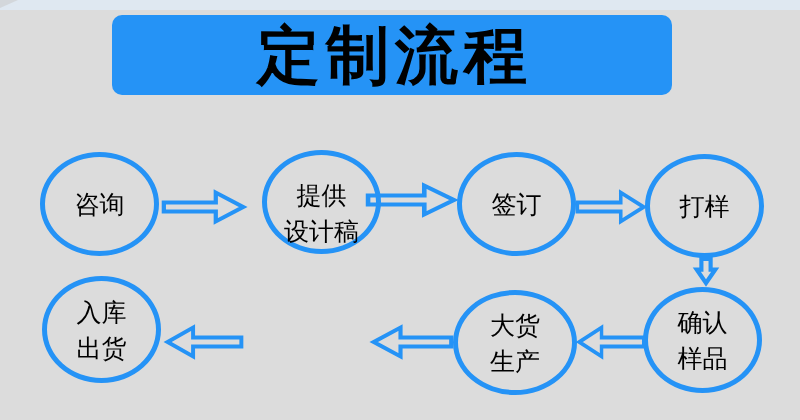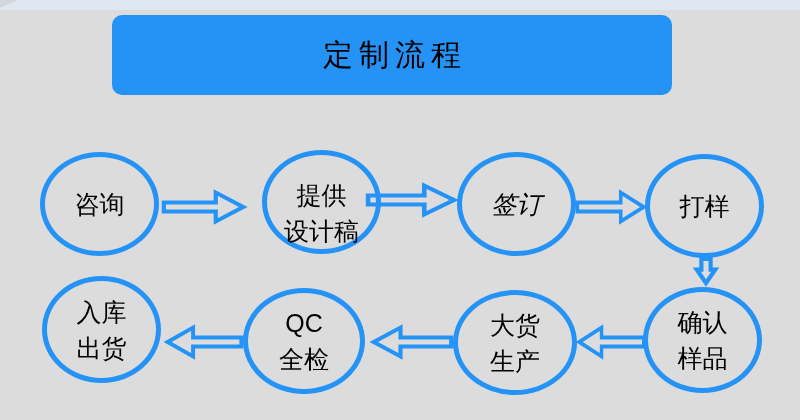--- a/index.html
+++ b/index.html
@@ -21,21 +21,21 @@
   .strip-notch{
     position:absolute; left:0; top:0; width:0; height:0;
     border-top:8px solid #d3d7db; border-right:18px solid transparent;
   }
   .titlebar{
     position:absolute; left:112px; top:15px; width:560px; height:80px;
     background:var(--accent); border-radius:10px;
     display:flex; align-items:center; justify-content:center;
   }
   .titlebar .title-text{
-    color:var(--text); font-size:30px; font-weight:normal;
+    color:var(--text); font-size:63px; font-weight:bold;
     letter-spacing:6px; padding-left:6px; line-height:1;
   }
   .node{
     position:absolute; width:119px; height:104px;
     border:5px solid var(--accent); border-radius:50%;
     box-sizing:border-box;
     display:flex; flex-direction:column; align-items:center; justify-content:center;
     color:var(--text); font-size:25px; line-height:36px;
     background:transparent; text-align:center;
   }
@@ -58,34 +58,30 @@
     <span class="title-text">定制流程</span>
   </div>
 
   <div class="node" style="left:40px; top:152px;">
     <span>咨询</span>
   </div>
   <div class="node" style="left:262px; top:150px;justify-content:flex-end;">
     <span>提供</span>
     <span>设计稿</span>
   </div>
-  <div class="node" style="left:457px; top:152px;font-style:italic;">
+  <div class="node" style="left:457px; top:152px;">
     <span>签订</span>
   </div>
   <div class="node" style="left:645px; top:154px;">
     <span>打样</span>
   </div>
 
   <div class="node" style="left:42px; top:276px; height:107px;">
     <span>入库</span>
     <span>出货</span>
-  </div>
-  <div class="node" style="left:243px; top:288px; width:122px; height:106px;">
-    <span>QC</span>
-    <span>全检</span>
   </div>
   <div class="node" style="left:453px; top:290px; width:124px; height:105px;">
     <span>大货</span>
     <span>生产</span>
   </div>
   <div class="node" style="left:643px; top:287px; height:106px;">
     <span>确认</span>
     <span>样品</span>
   </div>
 

